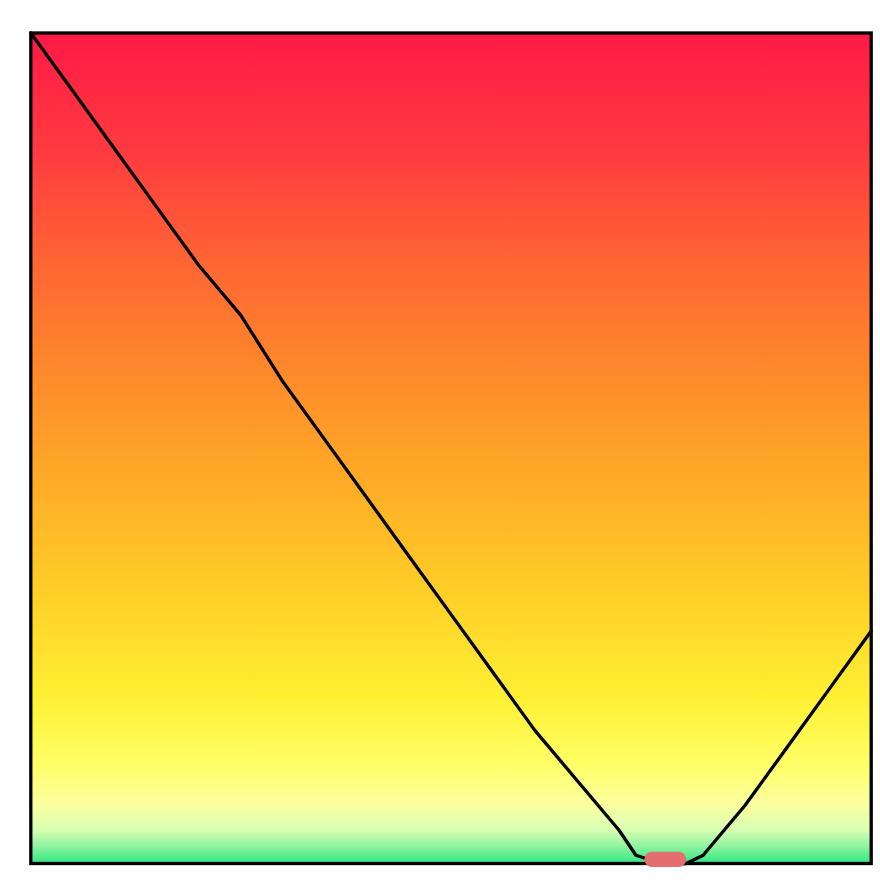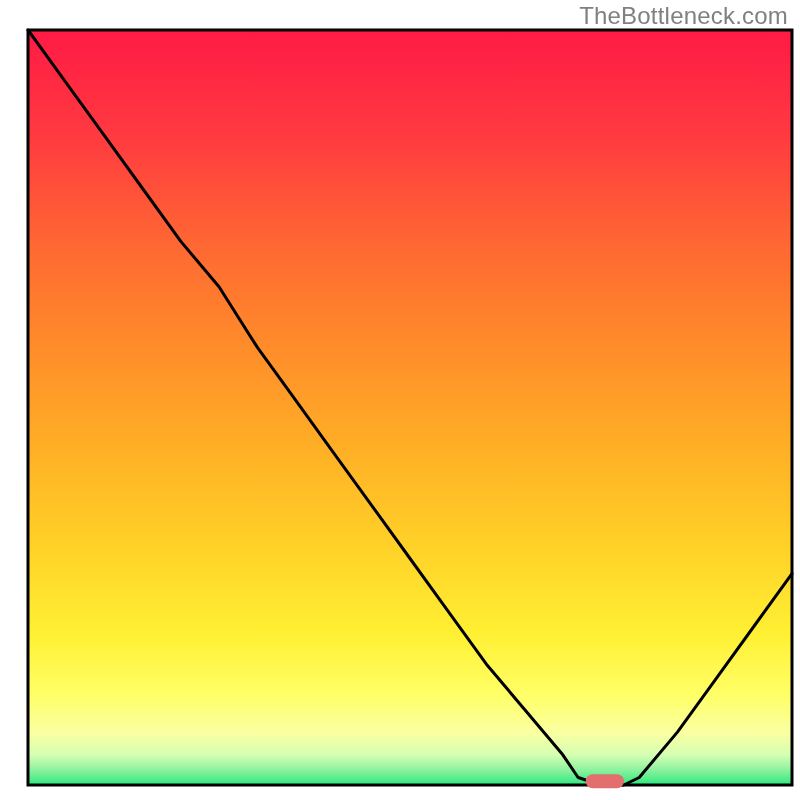--- a/index.html
+++ b/index.html
@@ -26,21 +26,20 @@
     font-weight: 500;
     color: #808080;
     letter-spacing: 0.2px;
     user-select: none;
   }
 </style>
 </head>
 <body>
 
 <div class="canvas-wrap">
-  <div class="watermark">TheBottleneck.com</div>
 
   <svg id="chart-svg" width="800" height="800" viewBox="0 0 800 800">
     <defs>
       <linearGradient id="bg-grad" x1="0" y1="0" x2="0" y2="1">
           <stop offset="0.0%" stop-color="#ff1a45"></stop>
           <stop offset="14.0%" stop-color="#ff3a40"></stop>
           <stop offset="28.0%" stop-color="#ff6633"></stop>
           <stop offset="42.0%" stop-color="#ff8c2a"></stop>
           <stop offset="55.0%" stop-color="#ffae26"></stop>
           <stop offset="68.0%" stop-color="#ffd027"></stop>

